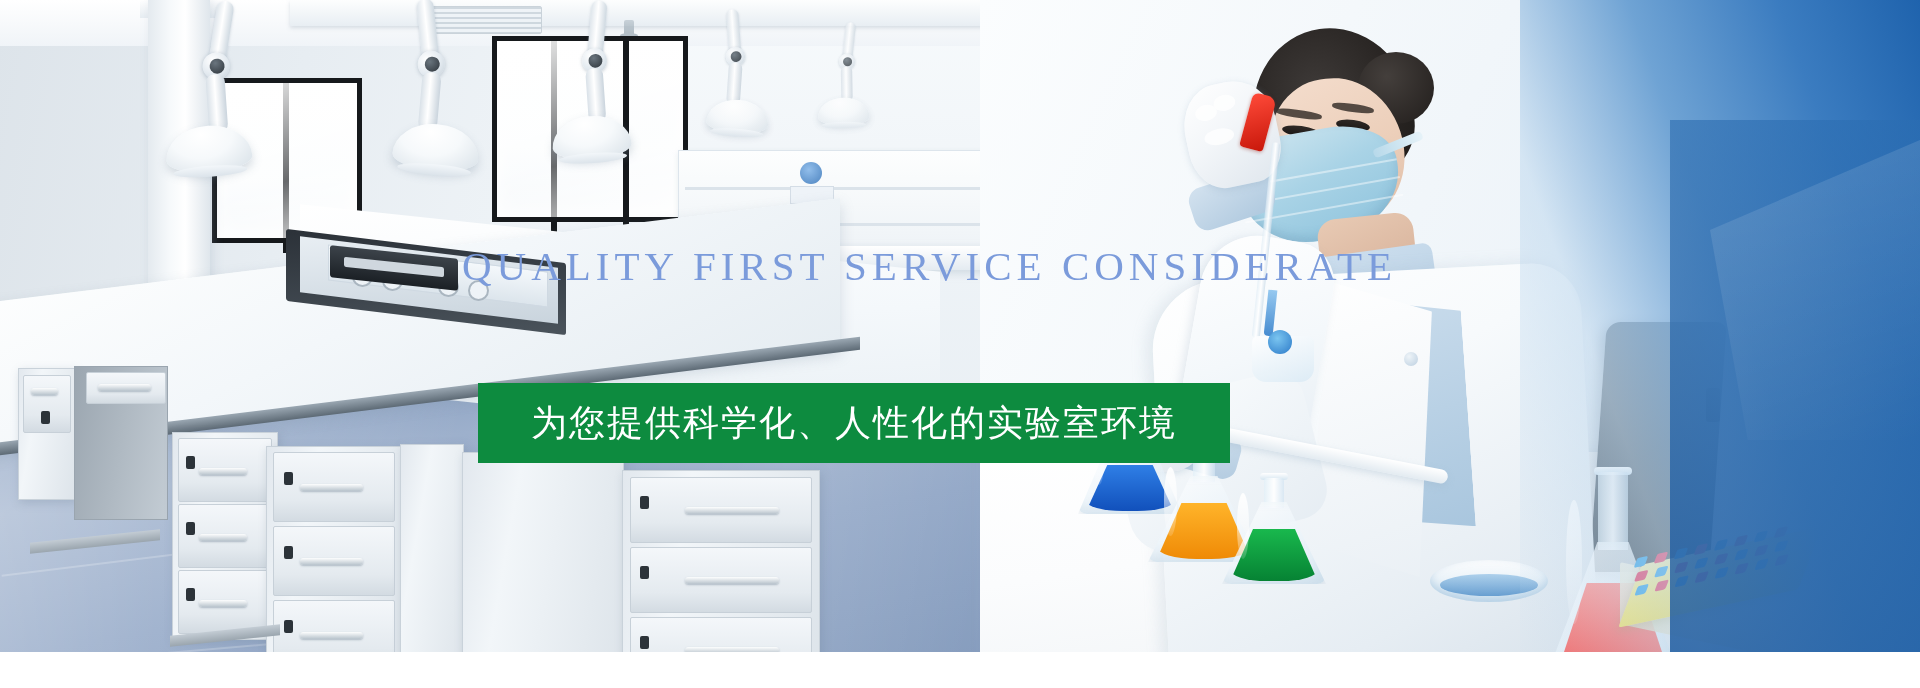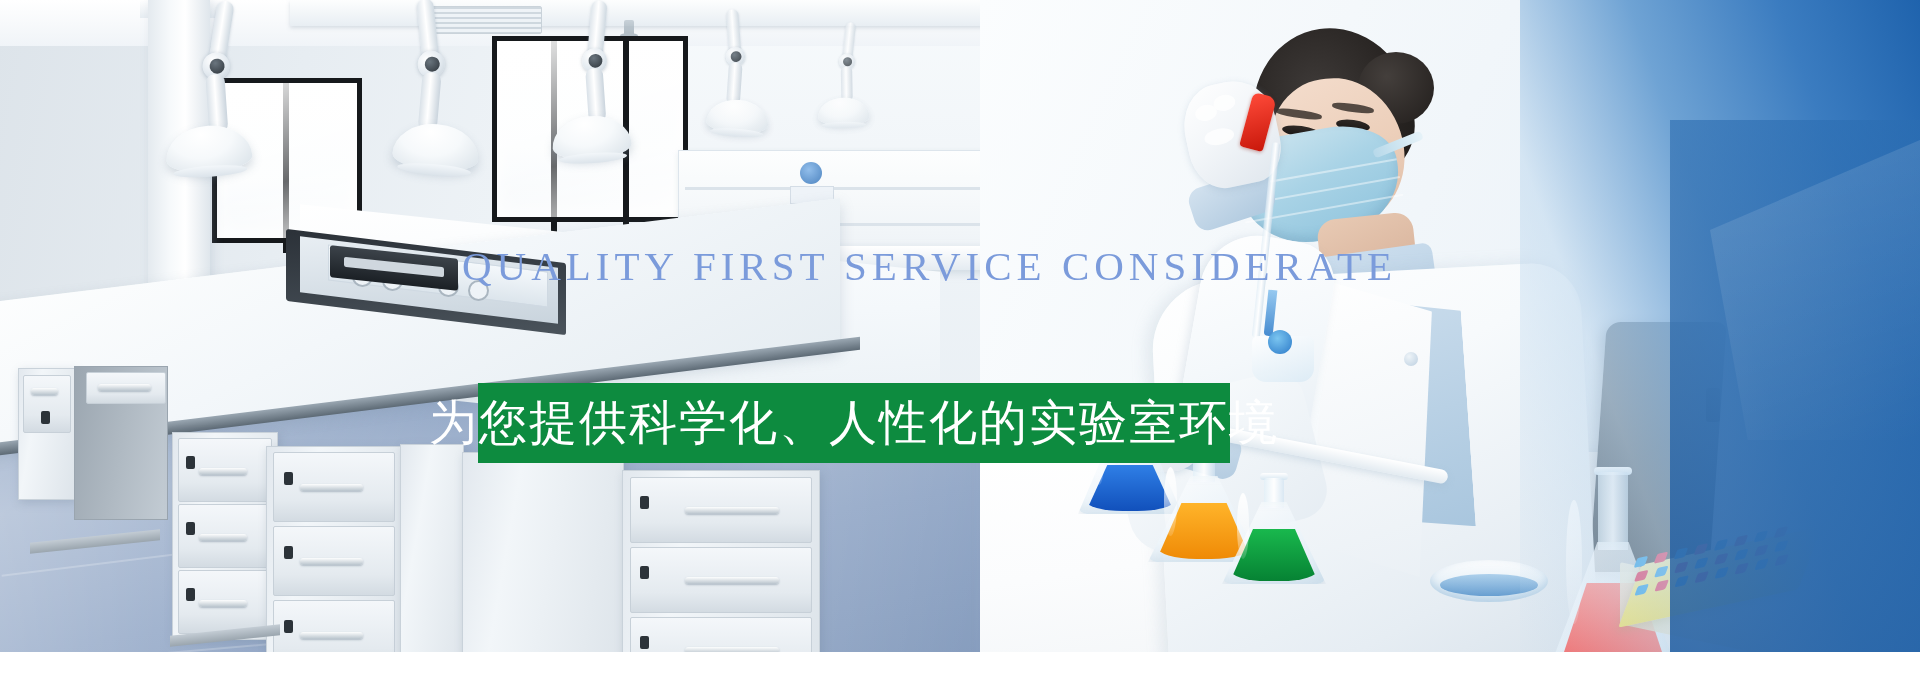--- a/index.html
+++ b/index.html
@@ -495,21 +495,21 @@
     white-space:nowrap;
     line-height:1.05;
   }
   .greenbar{
     position:absolute;left:478px;top:383px;width:752px;height:80px;
     background:#0d8b3f;
     display:flex;align-items:center;justify-content:center;
   }
   .greenbar span{
     font-family:Liberation Serif, serif;
-    font-size:48px;
+    font-size:36px;
     color:#ffffff;
     letter-spacing:2px;
     white-space:nowrap;
   }
 </style>
 </head>
 <body>
 
 <div class="banner">
 

